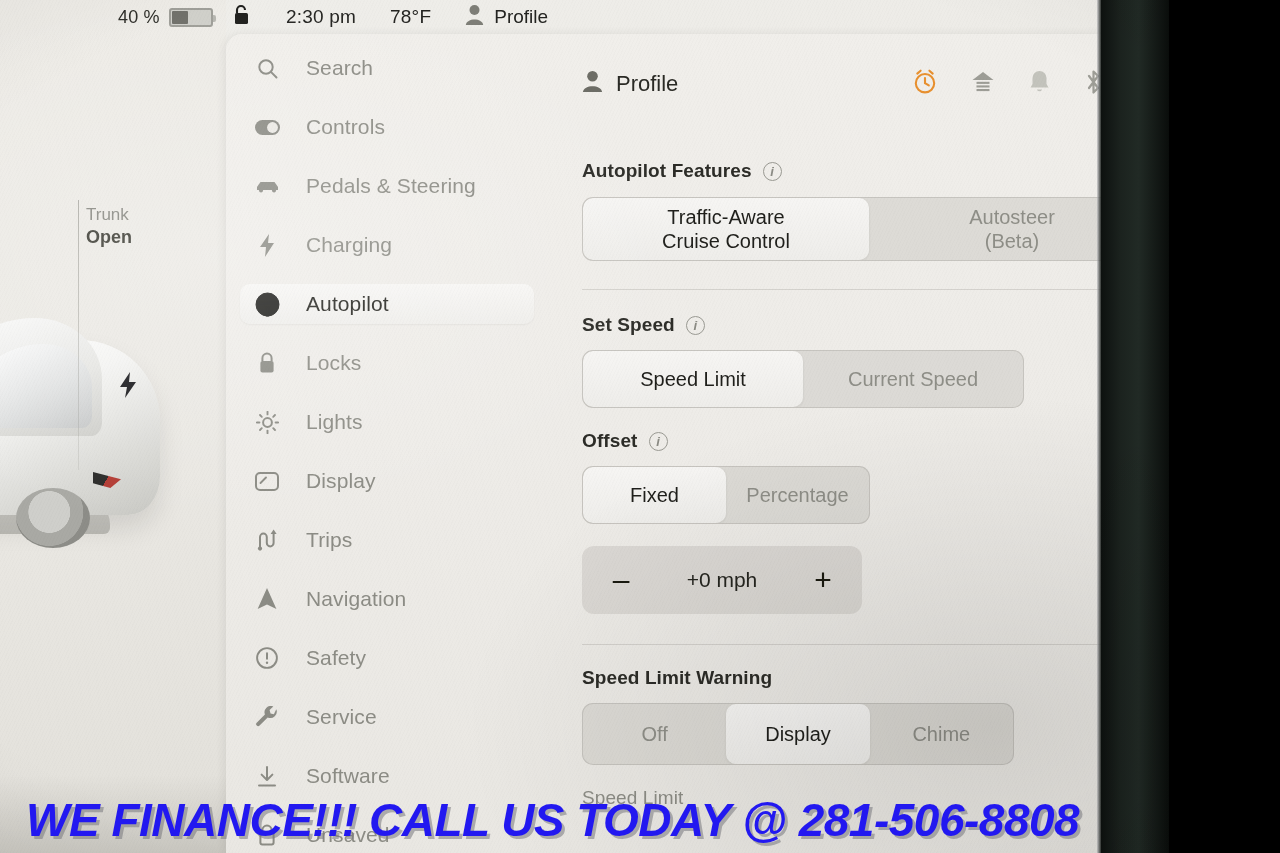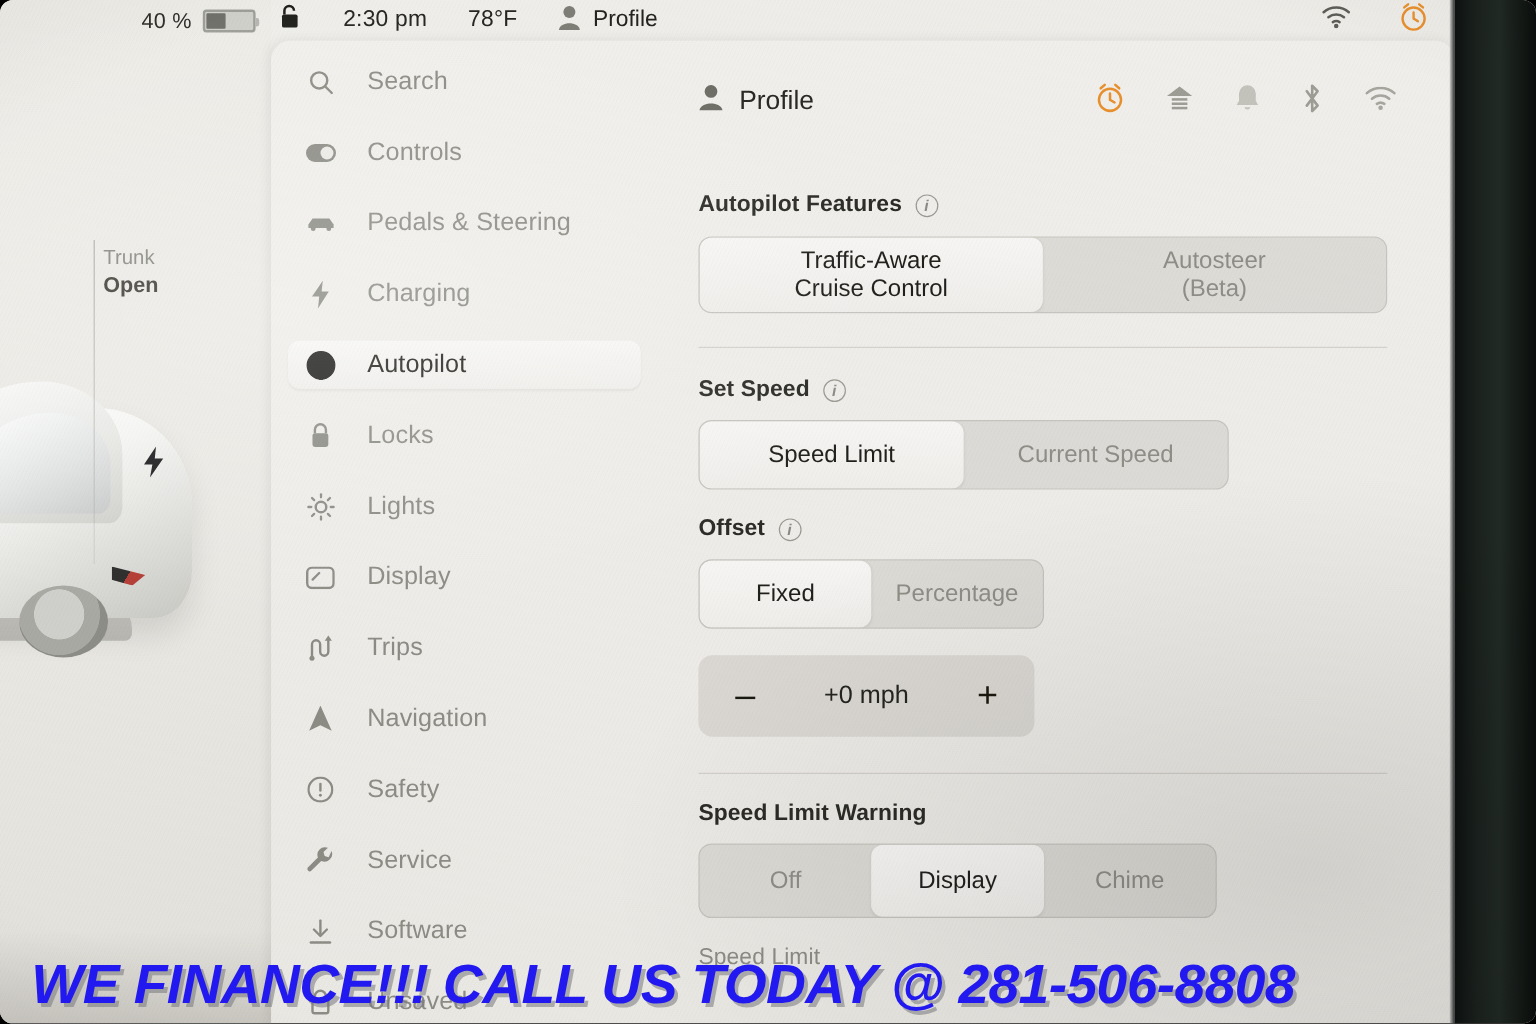--- a/index.html
+++ b/index.html
@@ -5,25 +5,24 @@
   * { box-sizing: border-box; margin: 0; padding: 0; }
   html, body {
     width: 1280px; height: 853px;
     overflow: hidden;
     font-family: "Liberation Sans", sans-serif;
     background: #000;
   }
 
   #screen {
     position: relative;
-    width: 1280px; height: 853px;
+    width: 1169px; height: 853px;
     overflow: hidden;
     background:
       linear-gradient(168deg, #efeeea 0%, #eceae5 40%, #e6e4de 75%, #dedcd6 100%);
-    border-radius: 11px;
   }
 
   
   .photo-glare {
     position: absolute; inset: 0; pointer-events: none; z-index: 60;
     background:
       radial-gradient(ellipse 60% 45% at 18% 30%, rgba(255,255,255,0.22), rgba(255,255,255,0) 70%),
       radial-gradient(ellipse 70% 60% at 85% 85%, rgba(0,0,0,0.10), rgba(0,0,0,0) 65%),
       radial-gradient(ellipse 120% 100% at 50% 50%, rgba(0,0,0,0) 55%, rgba(0,0,0,0.13) 100%);
   }

